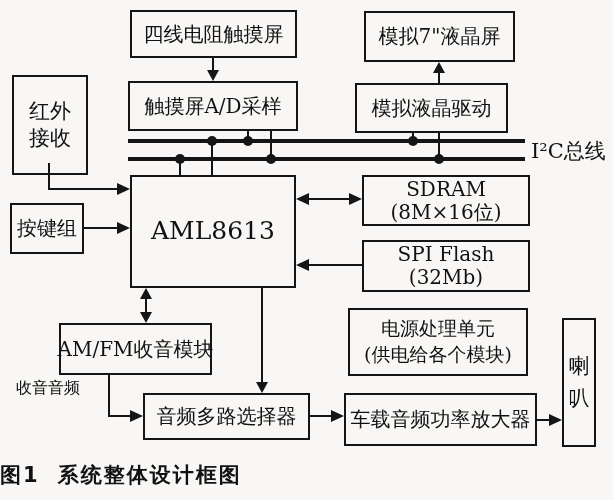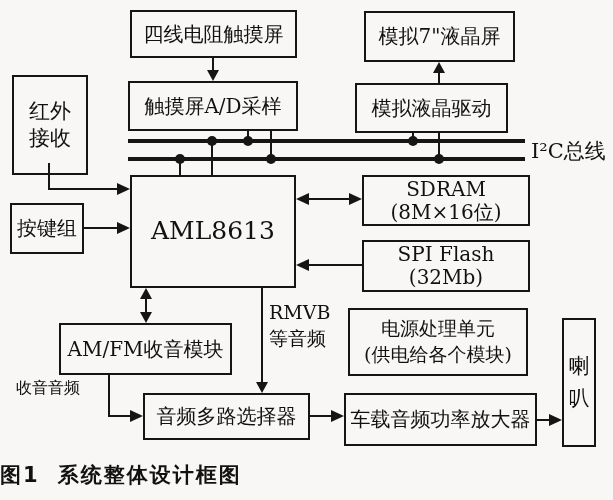--- a/index.html
+++ b/index.html
@@ -69,21 +69,21 @@
   <div class="box" style="left:362px;top:175px;width:168px;height:51px;font-size:20px;">
     <span>SDRAM</span>
     <span>(8M×16位)</span>
   </div>
 
   <div class="box" style="left:362px;top:240px;width:168px;height:52px;font-size:20px;">
     <span>SPI Flash</span>
     <span>(32Mb)</span>
   </div>
 
-  <div class="box" style="left:59px;top:323px;width:173px;height:52px;font-size:20px;">
+  <div class="box" style="left:59px;top:323px;width:153px;height:52px;font-size:20px;">
     <span>AM/FM收音模块</span>
   </div>
 
   <div class="box" style="left:348px;top:308px;width:180px;height:68px;font-size:19px;line-height:1.35;">
     <span>电源处理单元</span>
     <span>(供电给各个模块)</span>
   </div>
 
   <div class="box" style="left:143px;top:393px;width:167px;height:47px;font-size:20px;">
     <span>音频多路选择器</span>
@@ -149,22 +149,18 @@
   <div class="hline" style="left:310px;top:415px;width:22px;height:2px;"></div>
   <div class="arr arr-r" style="left:331px;top:410px;"></div>
 
   <div class="hline" style="left:537px;top:419px;width:13px;height:2px;"></div>
   <div class="arr arr-r" style="left:549px;top:414px;"></div>
 
   <div class="lbl" style="left:531px;top:137px;font-size:21px;">I²C总线</div>
 
   <div class="lbl" style="left:16px;top:378px;font-size:16px;">收音音频</div>
 
-  <div class="lbl" style="left:269px;top:301px;font-size:19px;">
-    <span style="display:block;">RMVB</span>
-    <span style="display:block;margin-top:3px;">等音频</span>
-  </div>
 
   <div class="caption">
     <span>图1</span><span class="gap">系统整体设计框图</span>
   </div>
 
 </div>
 
 </body></html>

